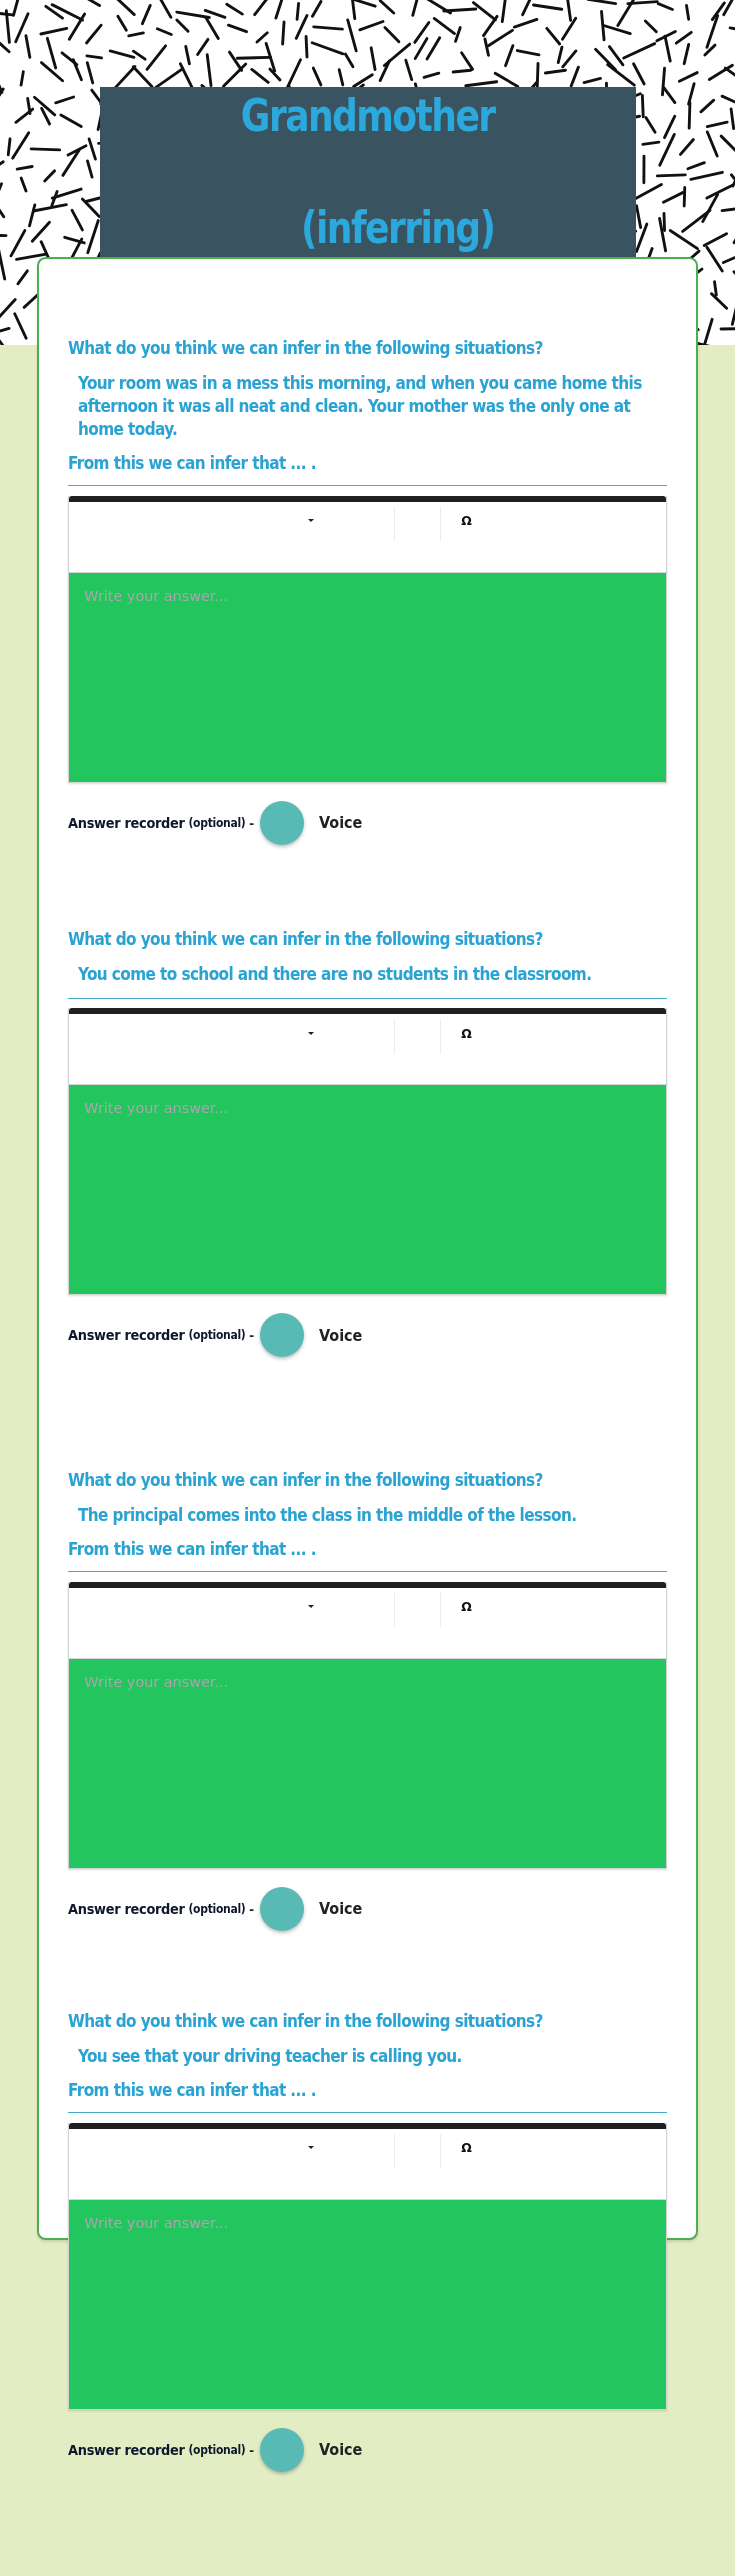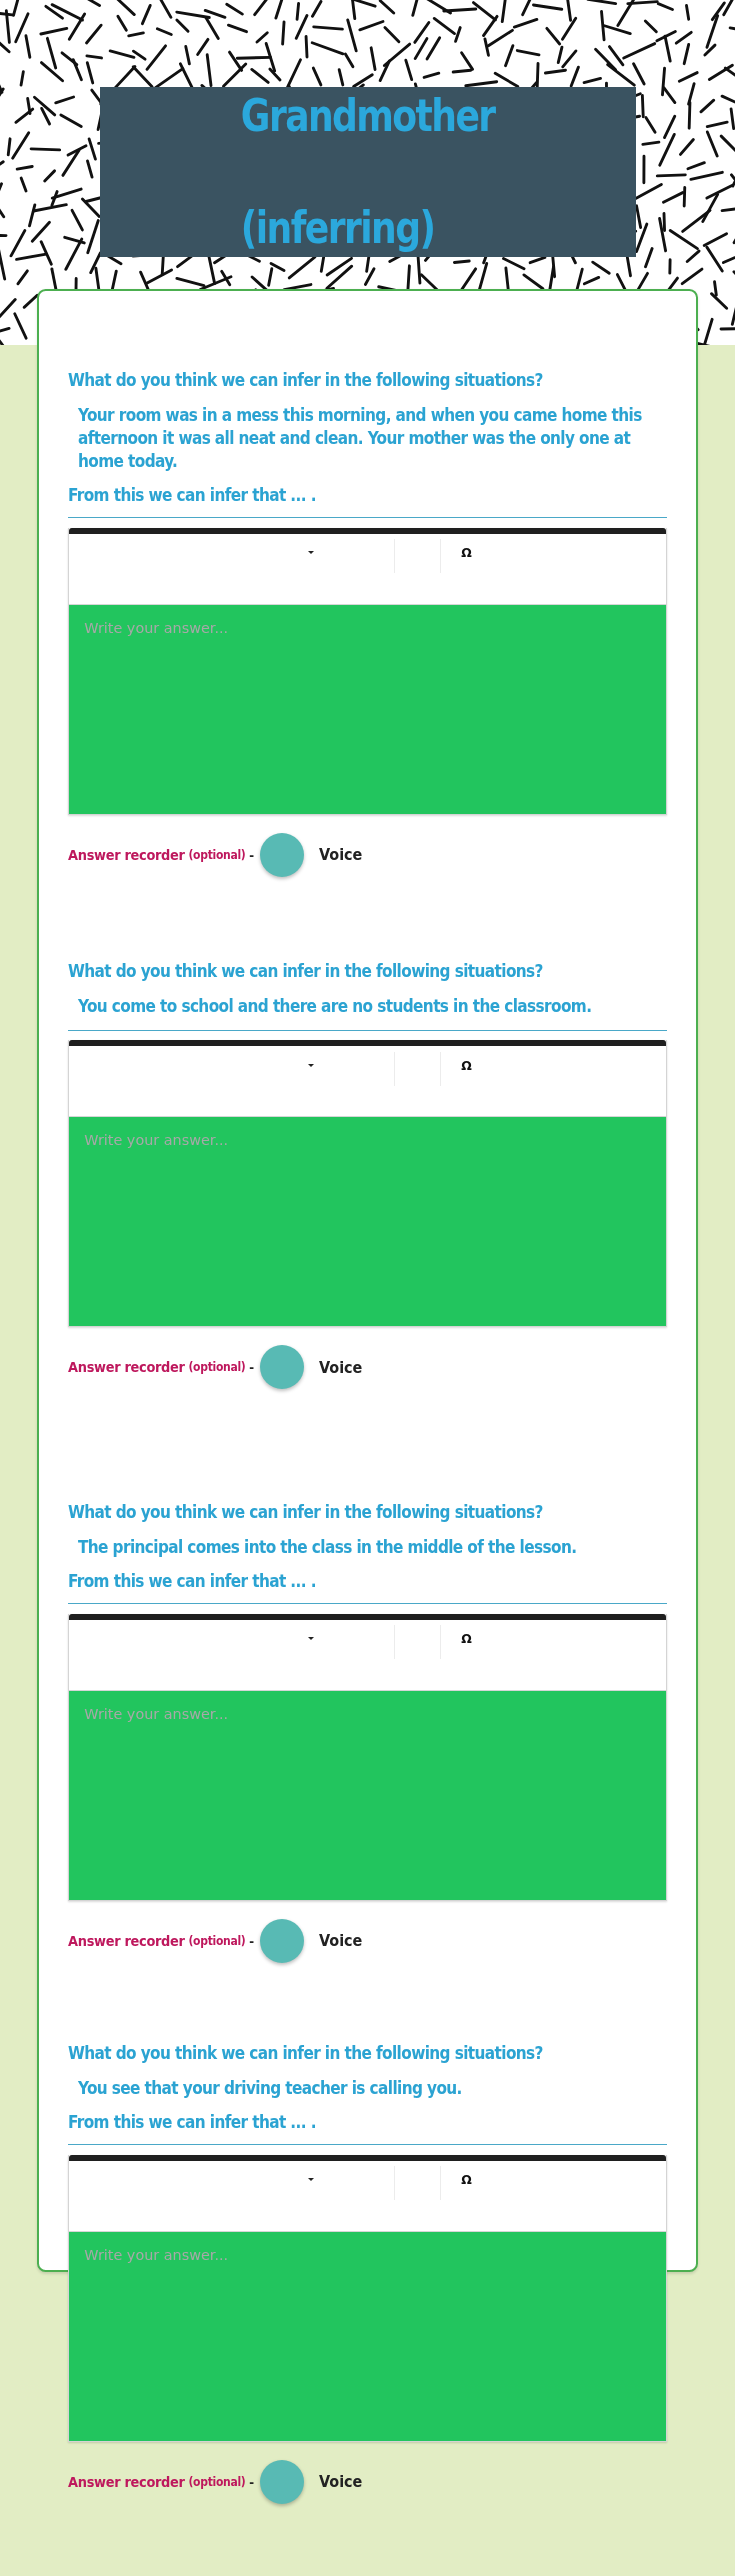--- a/index.html
+++ b/index.html
@@ -14,34 +14,34 @@
     .pattern-header {
       position: absolute; left: 0; top: 0; width: 735px; height: 345px;
       background-color: #ffffff;
       overflow: hidden;
     }
     .pattern-header svg { position: absolute; left: 0; top: 0; }
     .title-panel {
       position: absolute; left: 100px; top: 87px; width: 536px; height: 170px;
       background: #3a5361;
       display: flex; align-items: center; justify-content: center;
-      text-align: left;
+      text-align: right;
     }
     .title-text {
       color: #2ba8dc;
       font-family: "DejaVu Sans", sans-serif;
       font-weight: bold;
       font-size: 44px;
       line-height: 56px;
       letter-spacing: -1.9px;
       transform: scaleX(0.82);
       white-space: pre-line;
     }
     .card {
-      position: absolute; left: 37px; top: 289px; width: 661px; height: 1983px;
+      position: absolute; left: 37px; top: 257px; width: 661px; height: 1983px;
       background: #ffffff;
       border: 2.9px solid #4caf50;
       border-radius: 8.6px;
       box-shadow: 0 1.9px 2.9px rgba(0,0,0,0.12);
     }
     .question {
       position: absolute; left: 29px; width: 599px;
     }
     .q-text {
       color: #2ba3d2;
@@ -95,21 +95,21 @@
       background: #22c55e;
     }
     .answer-area::placeholder { color: #a8a8a8; }
     .recorder {
       display: flex; align-items: center;
       margin-top: 17px;
       height: 46px;
     }
     .rec-label {
       font-family: "DejaVu Sans Condensed", "DejaVu Sans", sans-serif;
-      font-weight: bold; font-size: 14.4px; color: #be185d; letter-spacing: -0.3px;
+      font-weight: bold; font-size: 14.4px; color: #0f172a; letter-spacing: -0.3px;
     }
     .rec-optional { font-size: 12px; }
     .rec-dash { margin: 0 5.7px 0 3.8px; font-weight: bold; font-size: 14.4px; color: #222; }
     .rec-button {
       width: 44px; height: 44px; border-radius: 50%;
       background: #58bab4;
       box-shadow: 0 1.9px 3.8px rgba(0,0,0,0.25);
       border: none; cursor: pointer;
     }
     .rec-voice {

